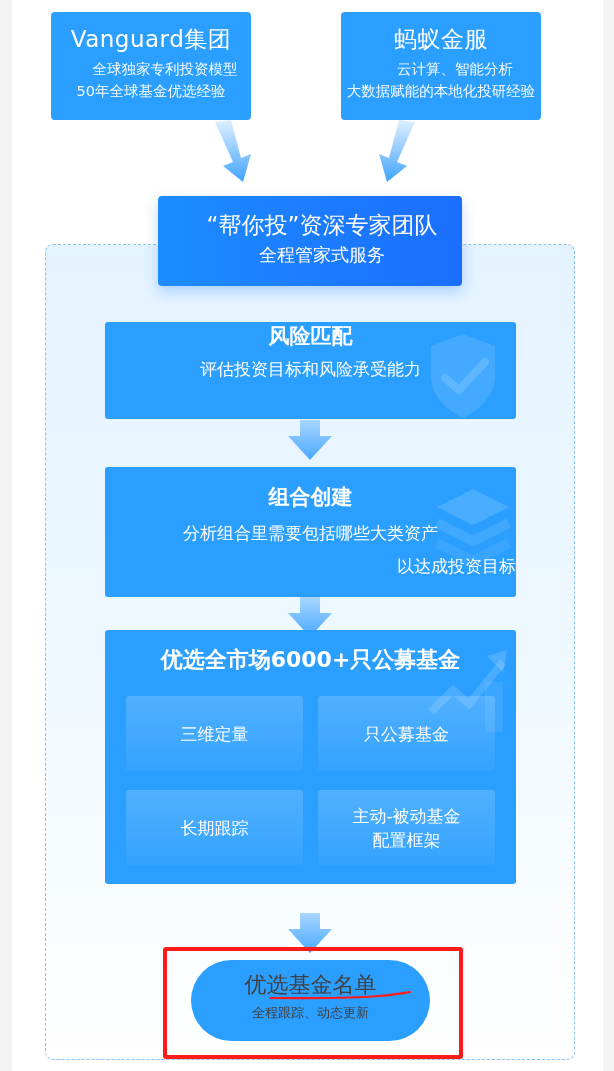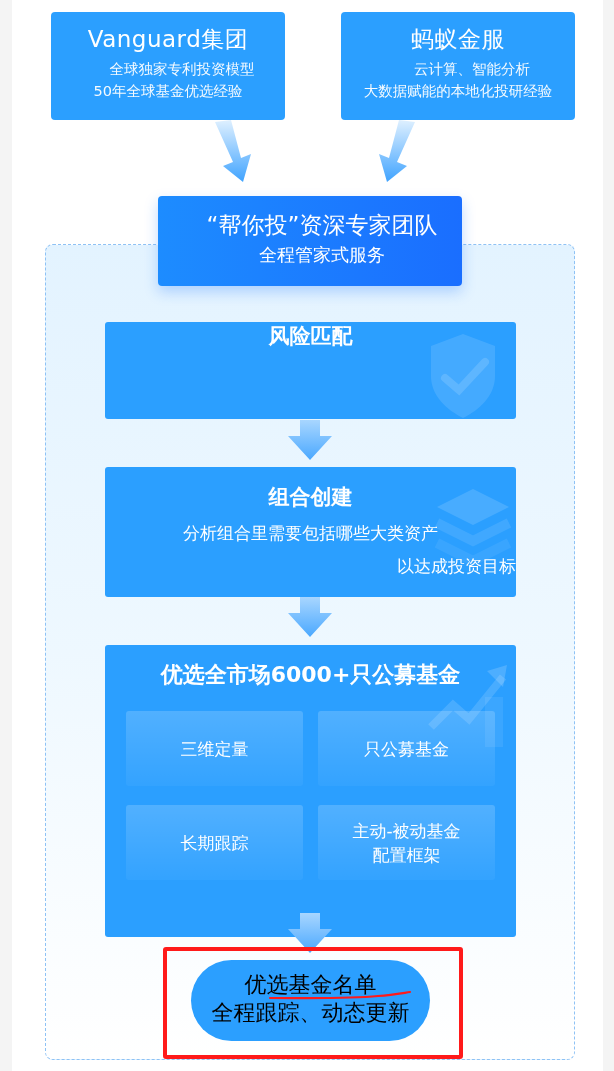--- a/index.html
+++ b/index.html
@@ -7,21 +7,21 @@
   body {
     background: #f4f4f4;
     font-family: "DejaVu Sans", "Liberation Sans", sans-serif;
     position: relative;
   }
   .page {
     position: absolute; left: 12px; top: 0; width: 591px; height: 1071px;
     background: #ffffff;
   }
   .source-card {
-    position: absolute; top: 12px; width: 234px; height: 108px;
+    position: absolute; top: 12px; width: 200px; height: 108px;
     background: #2b9fff; border-radius: 4px; color: #fff; text-align: center;
   }
   .source-card .title { font-size: 23px; margin-top: 12px; line-height: 30px; letter-spacing: 0.5px; }
   .source-card .line { font-size: 14.5px; line-height: 22px; opacity: 0.95; }
   .source-card .title + .line { margin-top: 4px; padding-left: 28px; }
 
   .diag-arrow { position: absolute; width: 60px; height: 70px; }
 
   .container {
     position: absolute; left: 45px; top: 244px; width: 530px; height: 816px;
@@ -55,24 +55,24 @@
   .tile {
     position: absolute; width: 177px; height: 75px;
     background: linear-gradient(180deg, rgba(255,255,255,0.18) 0%, rgba(255,255,255,0.04) 100%);
     border-radius: 3px; color: #fff; font-size: 17px; line-height: 24px;
     display: flex; flex-direction: column; align-items: center; justify-content: center;
     text-align: center;
   }
 
   .pill {
     position: absolute; left: 191px; top: 960px; width: 239px; height: 81px;
-    background: #2b9fff; border-radius: 41px; color: #000000; text-align: center;
+    background: #2b9fff; border-radius: 41px; color: #404040; text-align: center;
   }
   .pill .title { font-size: 22px; line-height: 28px; margin-top: 11px; }
-  .pill .sub { font-size: 22px; line-height: 24px; margin-top: 2px; }
+  .pill .sub { font-size: 13px; line-height: 24px; margin-top: 2px; }
 
   .highlight-rect {
     position: absolute; left: 163px; top: 947px; width: 300px; height: 112px;
     border: 4px solid #ff1a1a; border-radius: 3px; z-index: 6;
   }
   .underline-mark { position: absolute; left: 268px; top: 990px; width: 145px; height: 12px; z-index: 7; }
 </style>
 </head>
 <body>
 
@@ -114,20 +114,21 @@
   <div class="title">“帮你投”资深专家团队</div>
   <div class="sub">全程管家式服务</div>
 </div>
 
 <div class="step-box" style="top:322px; height:97px;">
   <svg class="deco" style="left:318px; top:8px;" width="80" height="90" viewBox="0 0 80 90">
     <path d="M40 4 L72 16 L72 46 C72 66 56 80 40 88 C24 80 8 66 8 46 L8 16 Z" fill="rgba(255,255,255,0.12)"></path>
     <path d="M22 48 L36 60 L62 32" stroke="rgba(255,255,255,0.14)" stroke-width="8" fill="none" stroke-linecap="round"></path>
   </svg>
   <div class="title" style="">风险匹配</div>
+  <div class="sub" style="margin-top:7px;">评估投资目标和风险承受能力</div>
 </div>
 
 <svg class="down-arrow" style="top:420px;" viewBox="0 0 48 40">
   <defs>
     <linearGradient id="gd" x1="0" y1="0" x2="0" y2="1">
       <stop offset="0" stop-color="#a8d6ff"></stop>
       <stop offset="1" stop-color="#4aa8ff"></stop>
     </linearGradient>
   </defs>
   <polygon points="14,0 34,0 34,16 46,16 24,40 2,16 14,16" fill="url(#gd)"></polygon>
@@ -141,21 +142,21 @@
   </svg>
   <div class="title" style="margin-top:16px;">组合创建</div>
   <div class="sub" style="margin-top:10px;">分析组合里需要包括哪些大类资产</div>
   <div class="sub" style="margin-top:8px;text-align:right;">以达成投资目标</div>
 </div>
 
 <svg class="down-arrow" style="top:597px;" viewBox="0 0 48 40">
   <polygon points="14,0 34,0 34,16 46,16 24,40 2,16 14,16" fill="url(#gd)"></polygon>
 </svg>
 
-<div class="step-box" style="top:645px; height:292px;">
+<div class="step-box" style="top:630px; height:254px;">
   <svg class="deco" style="left:320px; top:12px;" width="85" height="90" viewBox="0 0 85 90">
     <path d="M6 70 L28 48 L44 62 L78 20" stroke="rgba(255,255,255,0.14)" stroke-width="8" fill="none"></path>
     <polygon points="62,14 82,8 78,30" fill="rgba(255,255,255,0.16)"></polygon>
     <rect x="60" y="40" width="18" height="50" fill="rgba(255,255,255,0.08)"></rect>
   </svg>
   <div class="title" style="margin-top:16px; font-weight:bold; font-size:22px;">优选全市场6000+只公募基金</div>
   <div class="tile" style="left:21px; top:66px;">
     <span>三维定量</span>
   </div>
   <div class="tile" style="left:213px; top:66px;">

